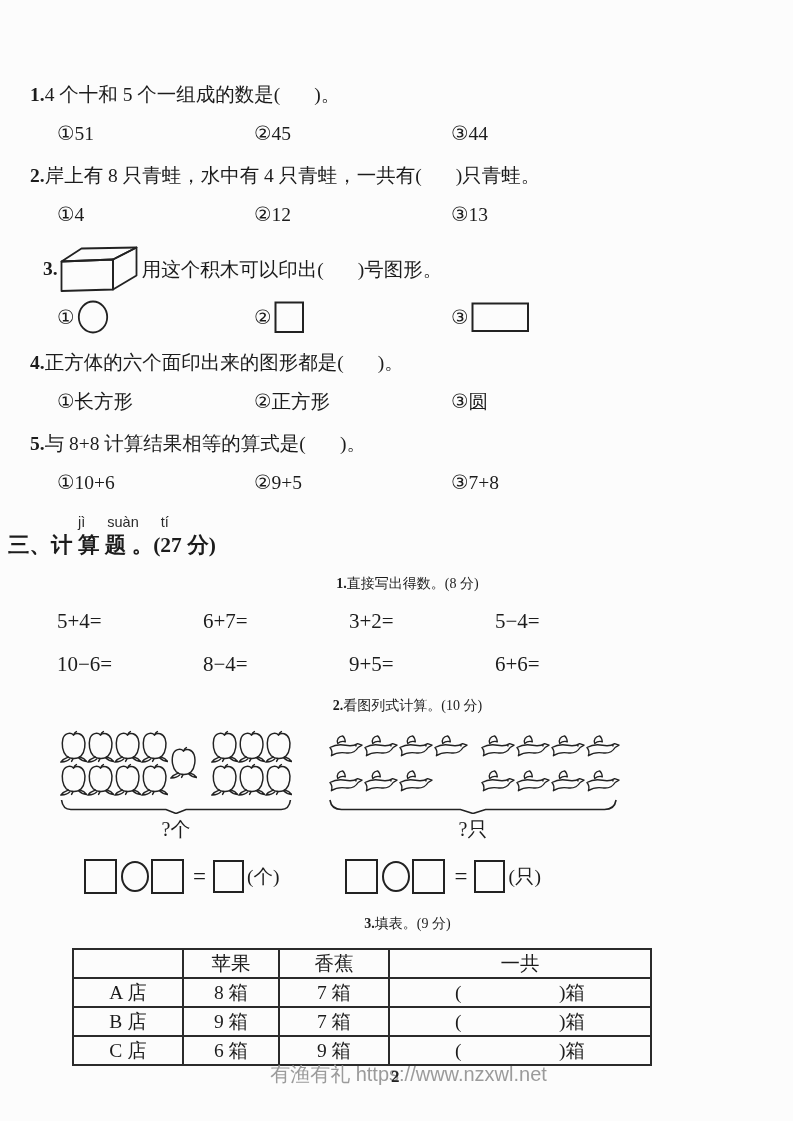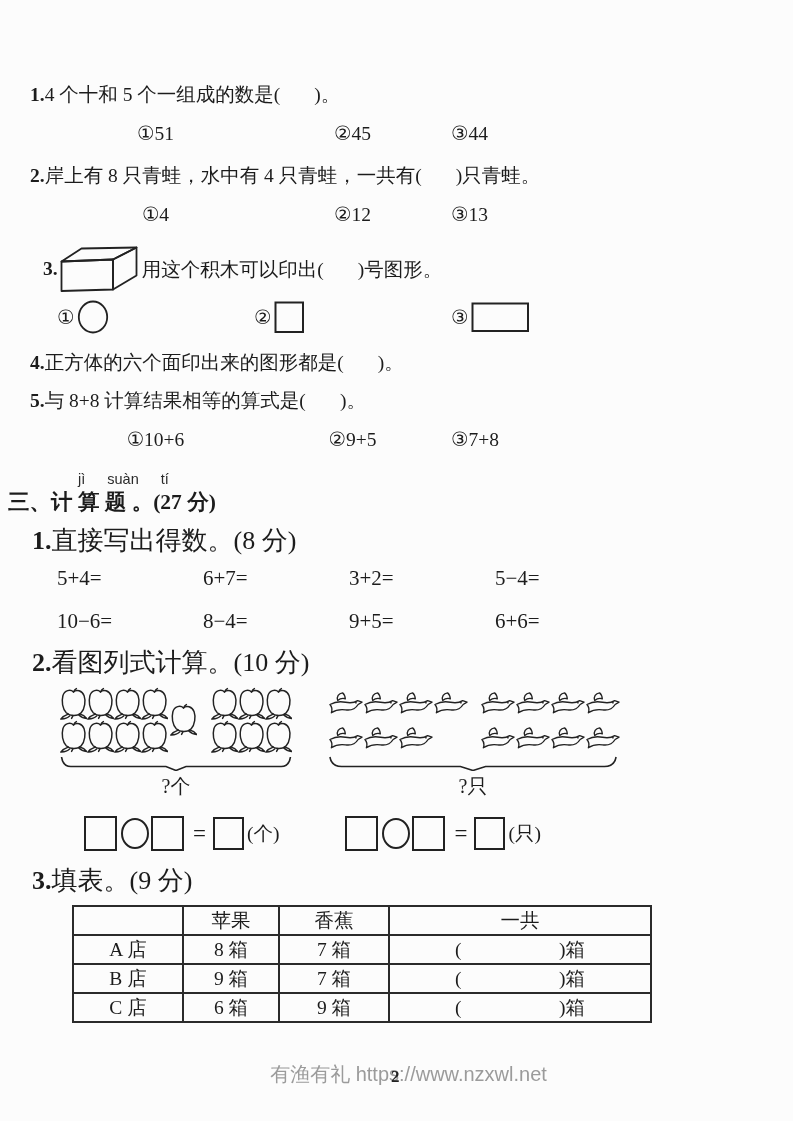--- a/index.html
+++ b/index.html
@@ -9,34 +9,34 @@
     background: #fcfcfc;
     color: #1c1c1c;
     font-family: "Liberation Serif", "DejaVu Serif", "DejaVu Sans", serif;
     position: relative; overflow: hidden;
   }
   .content { padding: 84px 36px 0 30px; }
 
   .q { font-size: 19.5px; line-height: 22px; margin: 0 0 16px; white-space: pre-wrap; }
   .qnum { font-weight: 700; }
   .opts { display: flex; margin: 0 0 19px 27px; font-size: 19.5px; line-height: 24px; }
-  .opts > span { width: 197px; white-space: pre-wrap; text-align: center; }
+  .opts > span { width: 197px; white-space: pre-wrap; }
   .opts > span:last-child { width: auto; }
 
   .q3line { display: flex; align-items: center; margin: 0 0 8px 13px; font-size: 19.5px; white-space: pre-wrap; }
   .q3line svg { margin: 0 4px 0 2px; flex: 0 0 auto; }
   .opts-shapes { display: flex; align-items: center; margin: 0 0 18px 27px; font-size: 19.5px; }
   .opts-shapes > span { width: 197px; display: inline-flex; align-items: center; }
   .opts-shapes > span:last-child { width: auto; }
   .opts-shapes svg { margin-left: 3px; }
 
   .pinyin { margin: 0 0 0 48px; font-size: 14.5px; line-height: 16px; color: #2a2a2a;
             font-family: "Liberation Sans", "DejaVu Sans", sans-serif; word-spacing: 18px; }
   .sec-title { font-size: 21.5px; font-weight: 700; line-height: 26px; margin: 2px 0 14px -22px; white-space: pre-wrap; }
-  .sub-label { font-size: 26px; line-height: 24px; margin: 0 0 12px 2px; white-space: pre-wrap; }
+  .sub-label { font-size: 14px; line-height: 24px; margin: 0 0 12px 28px; white-space: pre-wrap; text-align: center; }
 
   .calc-row { display: flex; margin: 0 0 17px 27px; font-size: 21px; line-height: 26px; }
   .calc-row > span { width: 146px; }
 
   .pics { display: flex; margin: 4px 0 0 0; }
   .pic-group { display: flex; flex-direction: column; }
   .group-peach { margin-left: 30px; width: 232px; }
   .group-bird  { margin-left: 36px; width: 290px; margin-top: 4px; }
   .pic-main { display: flex; }
   .cluster { display: flex; flex-direction: column; }
@@ -133,20 +133,25 @@
     </span>
     <span>
       <span>③</span>
       <svg class="outline" width="59" height="31">
           <rect x="1.5" y="1.5" width="55.5" height="27.5" stroke-width="2"></rect>
         </svg>
     </span>
   </div>
 
   <div class="q"><span class="qnum">4.</span><span>正方体的六个面印出来的图形都是(       )。</span></div>
+  <div class="opts">
+    <span>①长方形</span>
+    <span>②正方形</span>
+    <span>③圆</span>
+  </div>
 
   <div class="q"><span class="qnum">5.</span><span>与 8+8 计算结果相等的算式是(       )。</span></div>
   <div class="opts">
     <span>①10+6</span>
     <span>②9+5</span>
     <span>③7+8</span>
   </div>
 
   <div class="pinyin">jì suàn tí</div>
   <div class="sec-title">三、计 算 题 。(27 分)</div>

